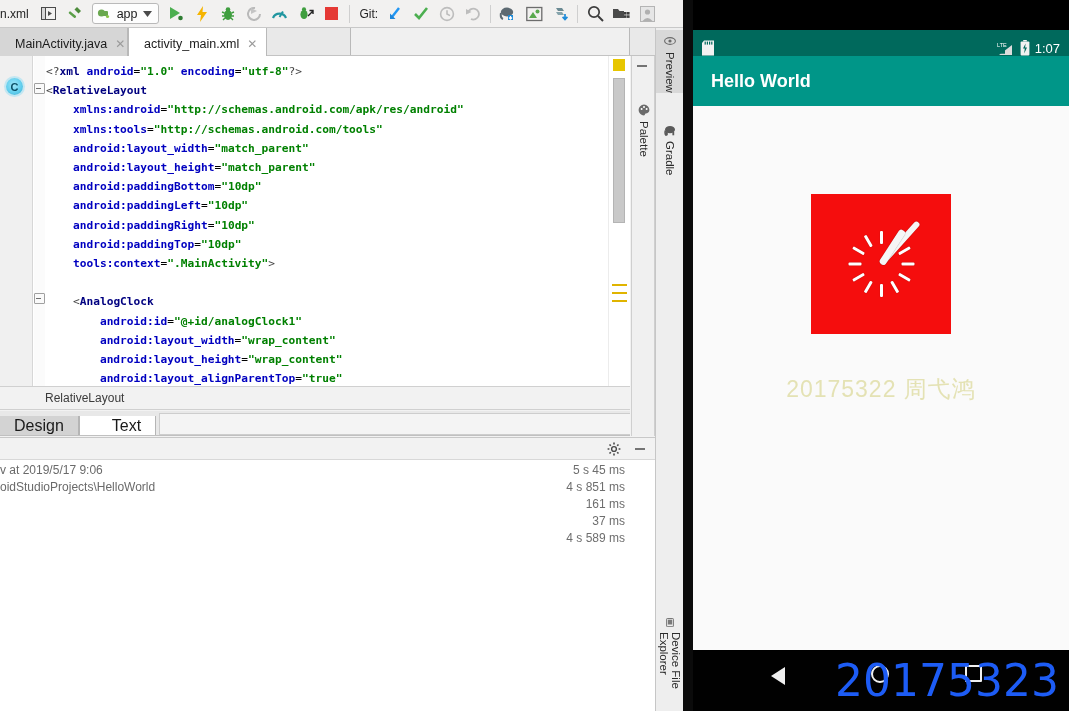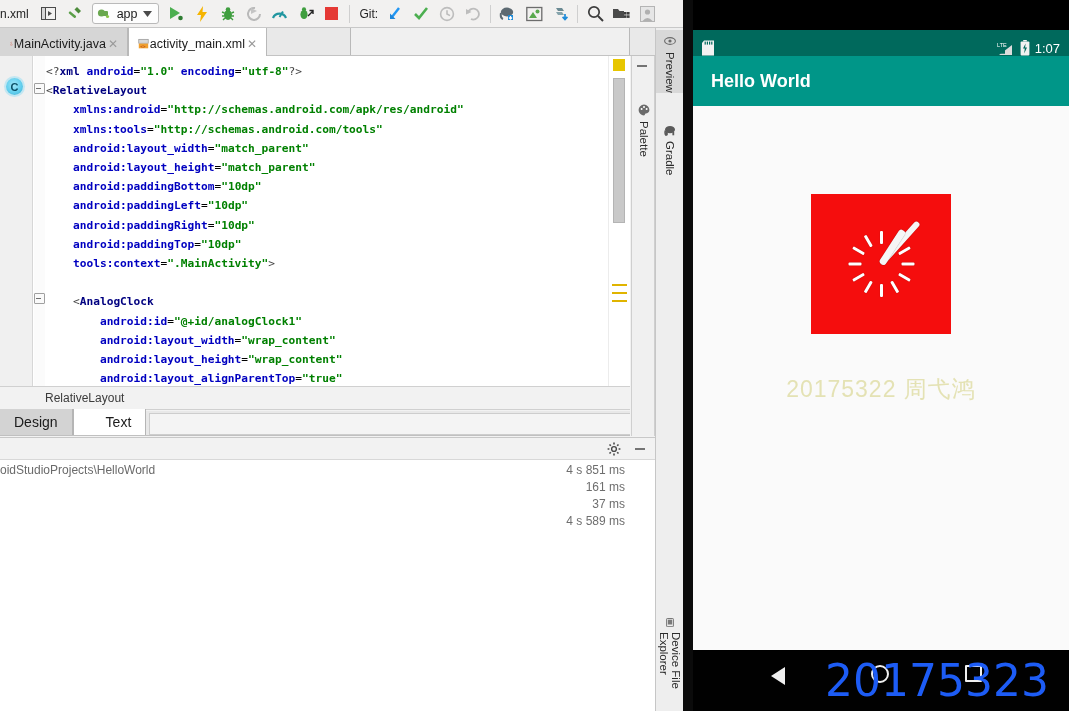--- a/index.html
+++ b/index.html
@@ -30,21 +30,21 @@
     padding: 0 6px 0 4px; margin: 0 4px;
   }
   .tb-module .mlabel { font-size: 12.5px; color: #1c1c1c; }
   .tb-git { font-size: 12px; color: #1f1f1f; padding: 0 4px 0 6px; }
   svg { display: block; }
 
   
   .tabbar { position: absolute; left: 0; top: 28px; width: 683px; height: 28px;
             background: #e9e9e9; border-bottom: 1px solid #c3c3c3; }
   .tab { position: absolute; top: 0; height: 28px; display: flex; align-items: center;
-         padding: 16px 9px; font-size: 12.5px; color: #1a1a1a; }
+         gap: 6px; padding: 16px 9px; font-size: 12.5px; color: #1a1a1a; }
   .tab.inactive { background: #d6d6d6; border-right: 1px solid #b9b9b9; }
   .tab.active { background: #ffffff; border-left: 1px solid #b9b9b9; border-right: 1px solid #b9b9b9;
                 border-bottom: 2px solid #ffffff; }
   .tab .x { color: #9a9a9a; font-size: 12px; margin-left: 2px; }
   .tabstub { position: absolute; top: 0; height: 27px; background: #f0f0f0;
              border-left: 1px solid #b9b9b9; border-right: 1px solid #b9b9b9; }
 
   
   .editor { position: absolute; left: 0; top: 56px; width: 630px; height: 330px; background: #ffffff;
             border-right: 1px solid #cfcfcf; }
@@ -78,21 +78,21 @@
   .mb-warn   { position: absolute; left: 3px; width: 15px; height: 2px; background: #e0b400; }
 
   
   .breadcrumb { position: absolute; left: 0; top: 386px; width: 630px; height: 24px;
                 background: #f2f2f2; border-top: 1px solid #d0d0d0; border-bottom: 1px solid #d0d0d0;
                 display: flex; align-items: center; padding-left: 45px;
                 font-size: 12px; color: #3b3b3b; }
   
   .dttabs { position: absolute; left: 0; top: 411px; width: 630px; height: 25px;
             background: #e8e8e8; border-bottom: 1px solid #c0c0c0; display: flex; align-items: flex-end; }
-  .dttab { height: 26px; display: flex; align-items: center; padding: 0 14px; font-size: 14px; color: #1a1a1a; }
+  .dttab { height: 19px; display: flex; align-items: center; padding: 0 14px; font-size: 16px; color: #1a1a1a; }
   .dttab.inactive { background: #d3d3d3; border-right: 1px solid #b5b5b5; }
   .dttab.active { background: #ffffff; border-left: 1px solid #b5b5b5; border-right: 1px solid #b5b5b5; padding-left: 32px; }
   .dtfill { flex: 1; height: 22px; background: #f4f4f4; border: 1px solid #cdcdcd; border-right: none; margin-left: 3px; }
 
   
   .palettestrip { position: absolute; left: 631px; top: 56px; width: 24px; height: 380px;
                   background: #f0f0f0; border-left: 1px solid #cfcfcf; border-right: 1px solid #cfcfcf; }
   .vtab { position: absolute; left: 0; width: 24px; writing-mode: vertical-rl;
           font-size: 11.5px; color: #2b2b2b; display: flex; align-items: center; gap: 5px;
           justify-content: flex-start; padding-top: 6px; }
@@ -145,21 +145,21 @@
   .emu-nav { position: absolute; left: 0; top: 651px; width: 376px; height: 60px;
              background: #010101; }
   .nav-back { position: absolute; left: 78px; top: 16px; width: 0; height: 0;
               border-top: 9px solid transparent; border-bottom: 9px solid transparent;
               border-right: 14px solid #f0f0f0; }
   .nav-home { position: absolute; left: 178px; top: 14px; width: 18px; height: 18px;
               border: 2px solid #f0f0f0; border-radius: 50%; }
   .nav-recent { position: absolute; left: 272px; top: 14px; width: 17px; height: 17px;
                 border: 2px solid #f0f0f0; border-radius: 1px; }
   .nav-overlay { position: absolute; left: 0; top: 0; width: 376px; height: 60px;
-                 display: flex; align-items: center; justify-content: flex-end; padding-right: 20px; }
+                 display: flex; align-items: center; justify-content: flex-end; padding-right: 10px; }
   .nav-overlay .bignum { font-size: 44px; color: #1d5cf5; letter-spacing: 0px;
                          font-family: "DejaVu Sans", sans-serif; line-height: 1; }
 </style>
 </head>
 <body>
 
 <div id="root">
 
   <div class="ide">
 
@@ -405,20 +405,24 @@
               </g>
             </svg>
         </span>
         <span>
           <svg width="14" height="12" viewBox="0 0 14 12">
               <path d="M2 6 L12 6" stroke="#4a4a4a" stroke-width="1.5"></path>
             </svg>
         </span>
       </div>
       <div class="build-rows">
+        <div class="brow">
+          <span class="btext">v at 2019/5/17 9:06</span>
+          <span class="bdur">5 s 45 ms</span>
+        </div>
         <div class="brow">
           <span class="btext">oidStudioProjects\HelloWorld</span>
           <span class="bdur">4 s 851 ms</span>
         </div>
         <div class="brow">
           <span class="btext"></span>
           <span class="bdur">161 ms</span>
         </div>
         <div class="brow">
           <span class="btext"></span>

